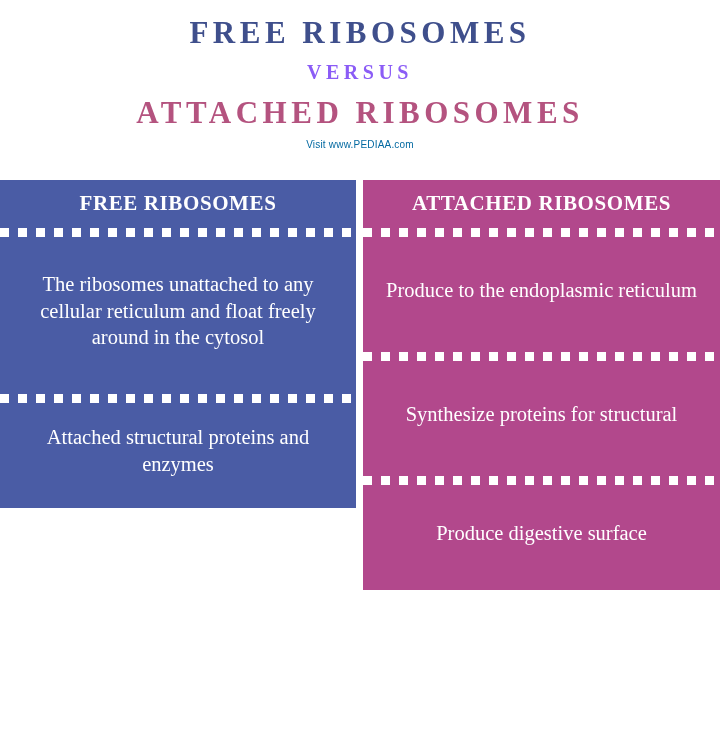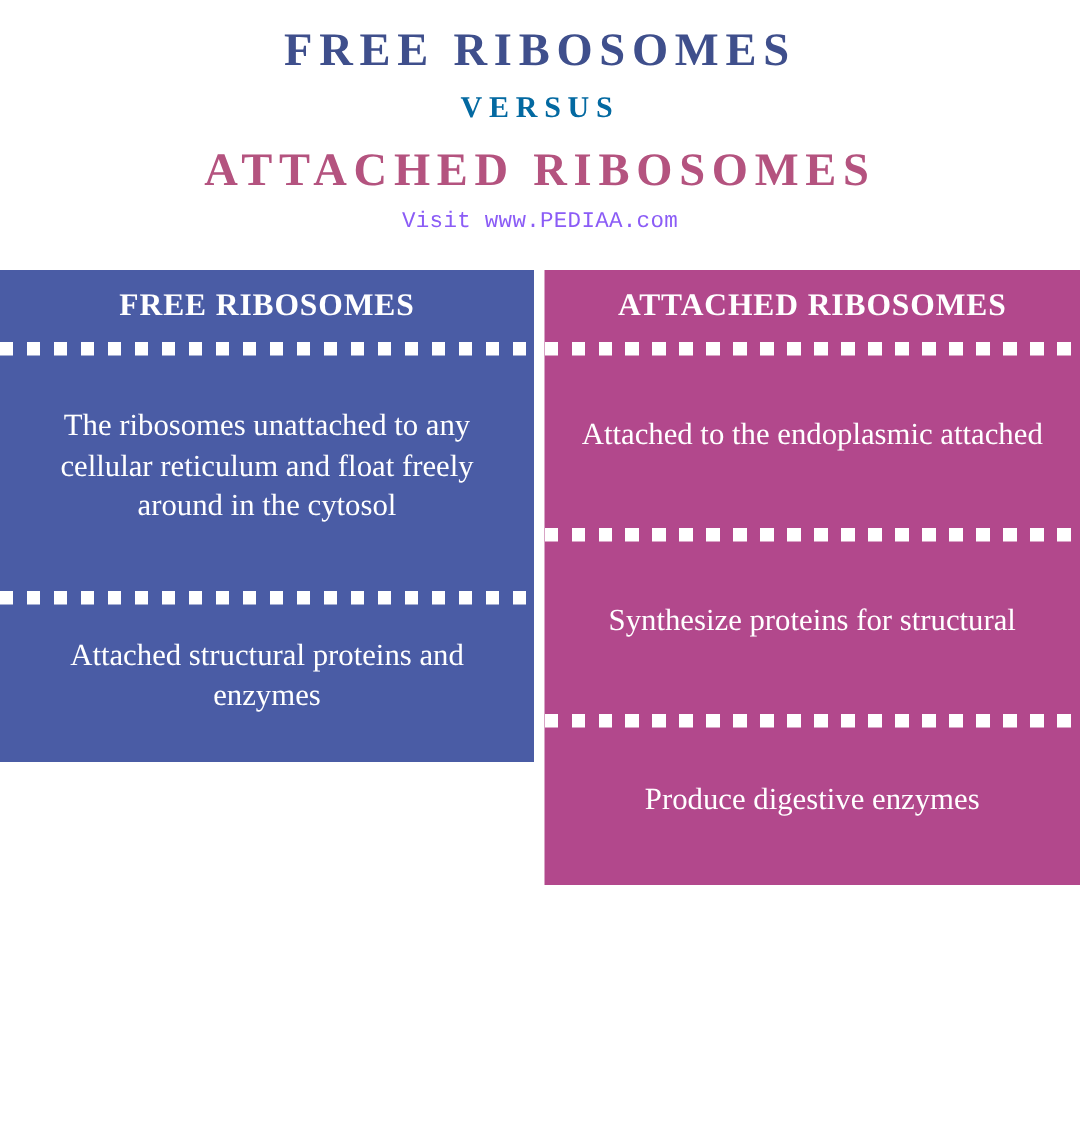--- a/index.html
+++ b/index.html
@@ -32,38 +32,38 @@
     line-height: 1.08;
     color: #3f4f8c;
     white-space: nowrap;
   }
   .title-versus {
     font-family: "Liberation Serif", "DejaVu Serif", serif;
     font-weight: bold;
     font-size: 20px;
     letter-spacing: 4.5px;
     line-height: 1.15;
-    color: #0369a1;
+    color: #8b5cf6;
     margin-top: 12px;
     white-space: nowrap;
   }
   .title-alt {
     font-family: "Liberation Serif", "DejaVu Serif", serif;
     font-weight: bold;
     font-size: 31px;
     letter-spacing: 4.5px;
     line-height: 1.08;
     color: #b4537f;
     margin-top: 12px;
     white-space: nowrap;
   }
   .subtitle {
-    font-family: Liberation Mono, monospace;
-    font-size: 15px;
-    color: #8b5cf6;
+    font-family: Liberation Sans, sans-serif;
+    font-size: 10px;
+    color: #0369a1;
     margin-top: 9px;
     letter-spacing: 0.2px;
   }
 
   
   #table {
     position: absolute;
     left: 0;
     top: 180px;
     width: 720px;
@@ -141,18 +141,18 @@
   <div class="col col-left">
     <div class="cell cell-head">FREE RIBOSOMES</div>
     <div class="cell cell-body sep r0">The ribosomes unattached to any cellular reticulum and float freely around in the cytosol</div>
     <div class="cell cell-body sep r3">Attached structural proteins and enzymes</div>
   </div>
 
   <div class="gutter"></div>
 
   <div class="col col-right">
     <div class="cell cell-head">ATTACHED RIBOSOMES</div>
-    <div class="cell cell-body sep r1">Attached to the endoplasmic attached</div>
+    <div class="cell cell-body sep r1">Produce to the endoplasmic reticulum</div>
     <div class="cell cell-body sep r2">Synthesize proteins for structural</div>
-    <div class="cell cell-body sep r3">Produce digestive enzymes</div>
+    <div class="cell cell-body sep r3">Produce digestive surface</div>
   </div>
 
 </div>
 
 </body></html>

